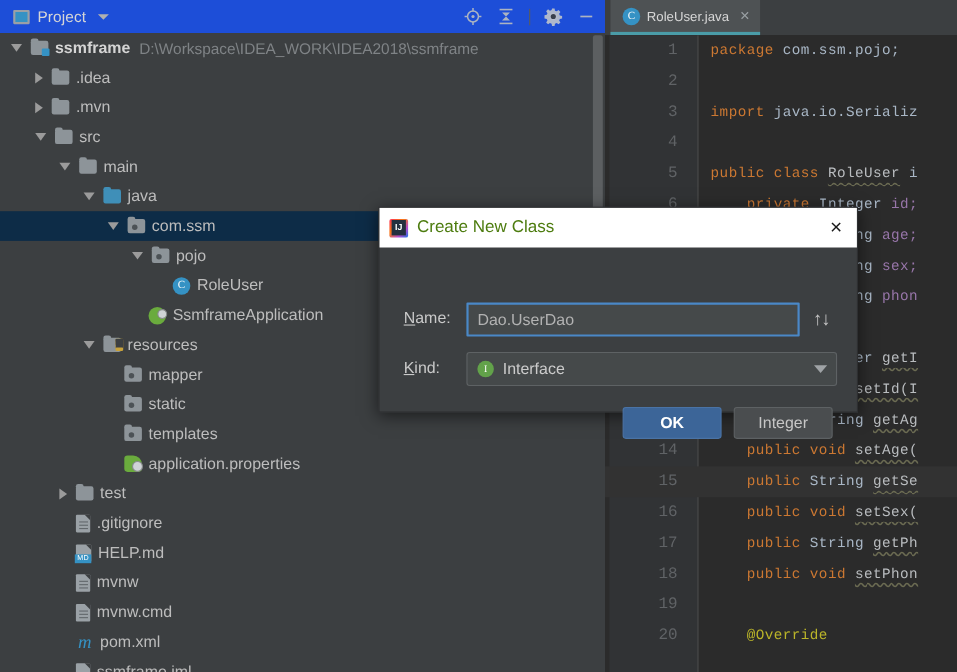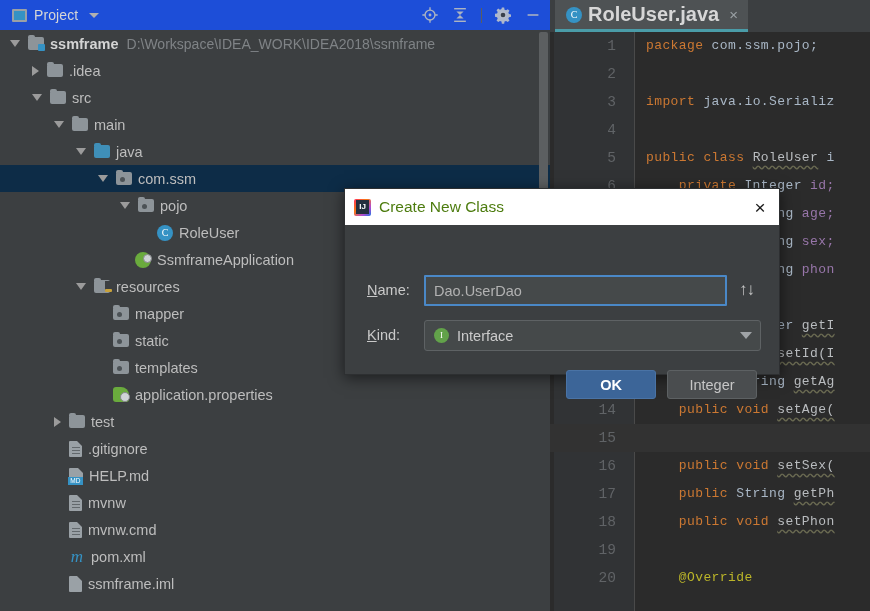--- a/index.html
+++ b/index.html
@@ -184,21 +184,21 @@
   .tabbar {
     position: absolute; left: 0; top: 0; right: 0; height: 32px;
     background: #3c3f41;
   }
   .tab {
     position: absolute; left: 5px; top: 0; height: 32px;
     display: flex; align-items: center; gap: 6px; padding: 0 10px 0 11px;
     background: #4e5254; border-bottom: 3px solid #4a9ca8;
     box-sizing: border-box;
   }
-  .tab .tab-label { font-size: 20px; color: #d7d7d7; font-weight: bold; }
+  .tab .tab-label { font-size: 12px; color: #d7d7d7; }
   .tab .tab-close { color: #9aa0a4; font-size: 15px; margin-left: 4px; }
 
   .code-area {
     position: absolute; left: 0; top: 32px; right: 0; bottom: 0;
     background: #2b2b2b; overflow: hidden;
   }
   .gutter {
     position: absolute; left: 0; top: 0; width: 84px; bottom: 0;
     background: #313335; border-right: 1px solid #4a4a4a;
   }
@@ -365,20 +365,21 @@
           <div class="code-line" style="top: 336px;">
             <span class="ln">13</span>
             <span class="ct"><span class="kw">    public</span><span class=""> String </span><span class="fn">getAg</span></span>
           </div>
           <div class="code-line" style="top: 364px;">
             <span class="ln">14</span>
             <span class="ct"><span class="kw">    public</span><span class=""> </span><span class="kw">void</span><span class=""> </span><span class="fn">setAge(</span></span>
           </div>
           <div class="code-line hl" style="top: 392px;">
             <span class="ln">15</span>
+            <span class="ct"><span class="kw">    public</span><span class=""> String </span><span class="fn">getSe</span></span>
           </div>
           <div class="code-line" style="top: 420px;">
             <span class="ln">16</span>
             <span class="ct"><span class="kw">    public</span><span class=""> </span><span class="kw">void</span><span class=""> </span><span class="fn">setSex(</span></span>
           </div>
           <div class="code-line" style="top: 448px;">
             <span class="ln">17</span>
             <span class="ct"><span class="kw">    public</span><span class=""> String </span><span class="fn">getPh</span></span>
           </div>
           <div class="code-line" style="top: 476px;">
@@ -441,20 +442,27 @@
         </div>
         <div class="row">
           <span style="display:inline-block;width:32px;flex:0 0 auto"></span>
           <span class="arrow right"></span>
           <span style="display:inline-block;width:4px;flex:0 0 auto"></span>
           <span class="ico f-plain"></span>
           <span class="">.idea</span>
         </div>
         <div class="row">
           <span style="display:inline-block;width:32px;flex:0 0 auto"></span>
+          <span class="arrow right"></span>
+          <span style="display:inline-block;width:4px;flex:0 0 auto"></span>
+          <span class="ico f-plain"></span>
+          <span class="">.mvn</span>
+        </div>
+        <div class="row">
+          <span style="display:inline-block;width:32px;flex:0 0 auto"></span>
           <span class="arrow down"></span>
           <span style="display:inline-block;width:4px;flex:0 0 auto"></span>
           <span class="ico f-plain"></span>
           <span class="">src</span>
         </div>
         <div class="row">
           <span style="display:inline-block;width:54px;flex:0 0 auto"></span>
           <span class="arrow down"></span>
           <span style="display:inline-block;width:4px;flex:0 0 auto"></span>
           <span class="ico f-plain"></span>

